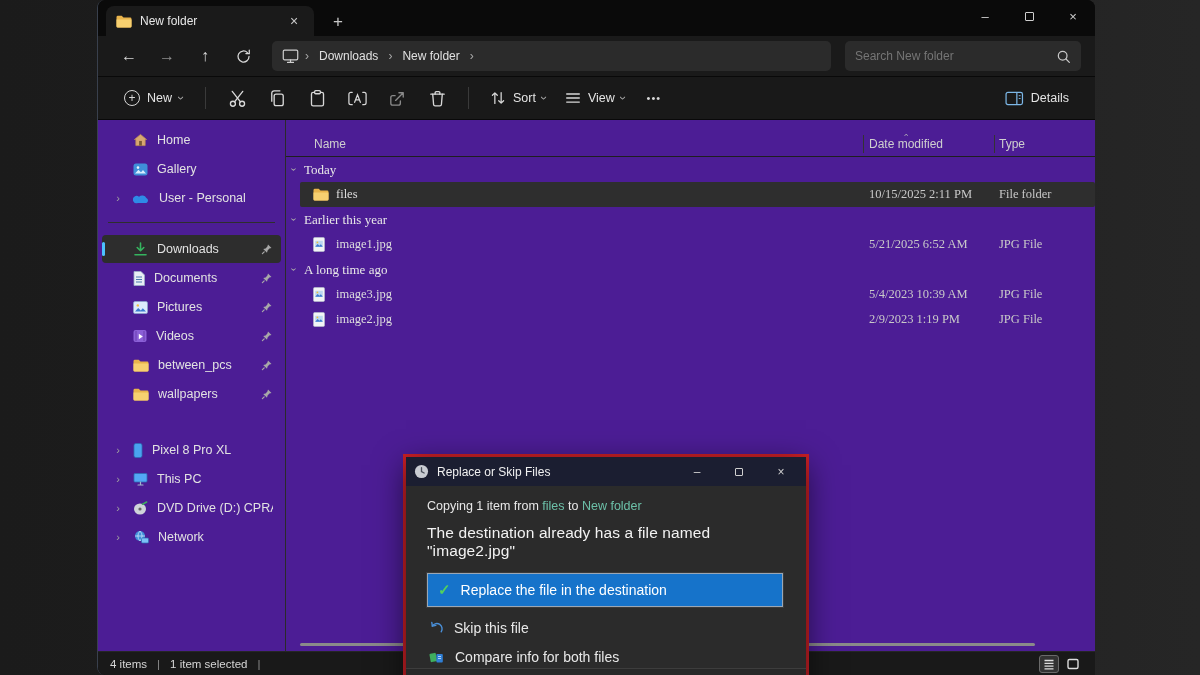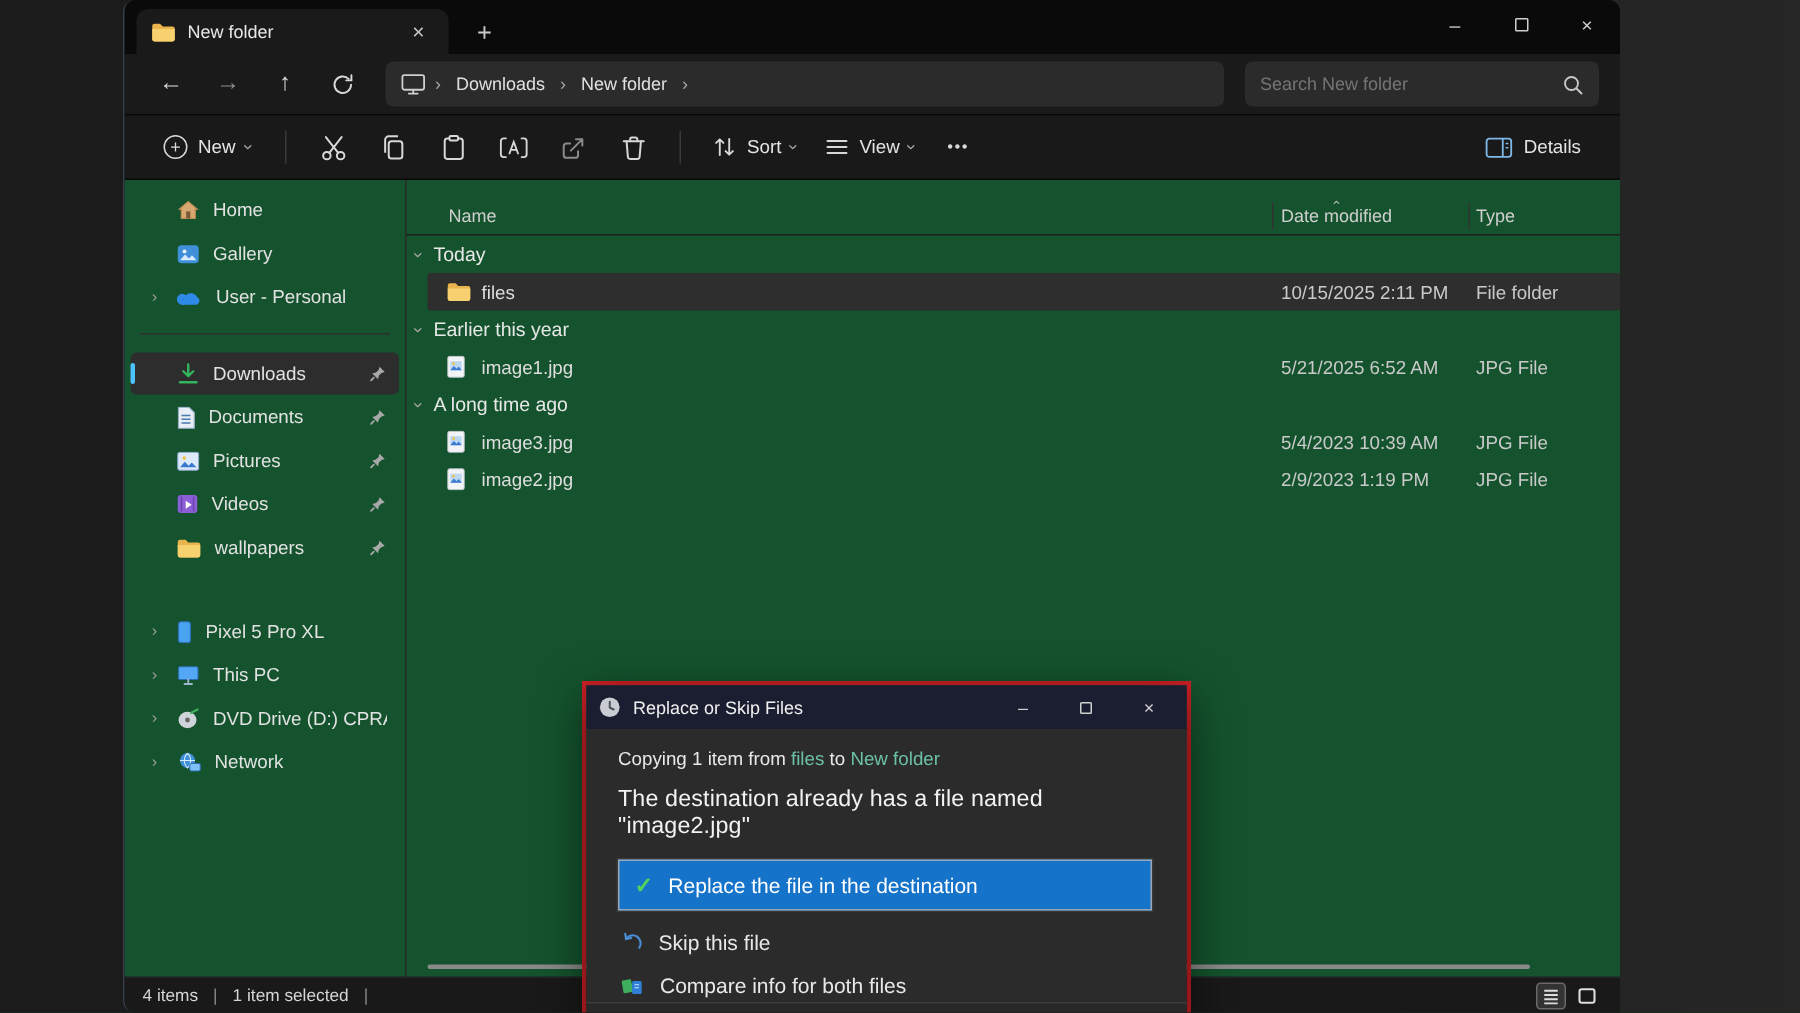--- a/index.html
+++ b/index.html
@@ -1,20 +1,20 @@
 <!DOCTYPE html>
 <html><head>
 <meta charset="utf-8">
 <style>
   * { margin:0; padding:0; box-sizing:border-box; }
   html,body { width:1200px; height:675px; background:#1d1d1d; font-family:"Liberation Sans",sans-serif; overflow:hidden; }
   .screen { position:relative; width:1200px; height:675px; background:linear-gradient(90deg,#1b1b1b 0%,#202020 60%,#262626 100%); }
 
   
-  .window { position:absolute; left:82px; top:0; width:998px; height:675px;
+  .window { position:absolute; left:97px; top:0; width:998px; height:675px;
     background:#101010; border-radius:8px 8px 0 8px; border-left:1px solid #39404d;
     display:flex; flex-direction:column; overflow:hidden; }
 
   
   .titlebar { height:36px; background:#0a0a0a; display:flex; align-items:flex-end; flex:0 0 36px; }
   .tab { width:208px; height:30px; background:#1a1a1a; border-radius:8px 8px 0 0; margin-left:8px;
     display:flex; align-items:center; padding:0 10px; gap:8px; }
   .tab-title { color:#e8e8e8; font-size:12px; flex:1; }
   .tab-close { color:#c8c8c8; font-size:14px; width:20px; height:20px; display:flex; align-items:center; justify-content:center; border-radius:4px; }
   .newtab-btn { color:#c8c8c8; font-size:17px; width:28px; height:28px; display:flex; align-items:center; justify-content:center; margin-left:10px; }
@@ -39,41 +39,41 @@
   .toolbar { height:44px; background:#191919; border-top:1px solid #090909; border-bottom:1px solid #090909;
     display:flex; align-items:center; padding:0 16px; gap:2px; flex:0 0 44px; }
   .tool-new { display:flex; align-items:center; gap:7px; color:#e4e4e4; font-size:12.5px; padding:6px 10px; border-radius:4px; }
   .plus-circ { width:16px; height:16px; border:1.4px solid #d8d8d8; border-radius:50%; display:flex; align-items:center; justify-content:center; color:#d8d8d8; font-size:12px; line-height:1; }
   .tb-sep { width:1px; height:22px; background:#3a3a3a; margin:0 10px; }
   .tool-ic { width:38px; height:32px; display:flex; align-items:center; justify-content:center; border-radius:4px; }
   .tool-lbl { display:flex; align-items:center; gap:6px; color:#e4e4e4; font-size:12.5px; padding:6px 8px; border-radius:4px; }
   .details-btn { margin-left:auto; display:flex; align-items:center; gap:7px; color:#e4e4e4; font-size:12.5px; padding:6px 10px; border-radius:4px; }
 
   
-  .body { flex:1; display:flex; min-height:0; position:relative; background:#14532d; }
+  .body { flex:1; display:flex; min-height:0; position:relative; background:#4c1d95; }
 
   
   .sidebar { width:188px; border-right:1px solid #2a2a2a; padding-top:6px; flex:0 0 188px; }
   .side-item { height:28px; display:flex; align-items:center; gap:9px; padding:0 8px 0 10px; margin:0 4px 1px 4px; border-radius:4px; color:#e2e2e2; font-size:12.5px; position:relative; }
   .side-item .twisty { width:12px; text-align:center; color:#a0a0a0; font-size:11px; flex:0 0 12px; }
   .side-item .lbl { flex:1; white-space:nowrap; overflow:hidden; }
   .side-item.sel { background:#2d2d2d; }
   .side-item.sel::before { content:""; position:absolute; left:0; top:7px; bottom:7px; width:3px; border-radius:2px; background:#4cc2ff; }
   .side-sep { height:1px; background:#2e2e2e; margin:10px 10px 12px 10px; }
   .side-gap { height:27px; }
   .pin { margin-left:auto; flex:0 0 12px; }
 
   
   .main { flex:1; position:relative; display:flex; flex-direction:column; min-width:0;margin-top:12px; }
   .cols { height:25px; display:flex; align-items:center; position:relative; color:#cfcfcf; font-size:12px; border-bottom:1px solid #1f1f1f; }
   .col-name { padding-left:28px; }
   .col-abs { position:absolute; top:0; height:100%; display:flex; align-items:center; }
   .col-line { position:absolute; top:3px; bottom:3px; width:1px; background:#333; }
   .sort-caret { position:absolute; top:-2px; left:46px; color:#bbb; font-size:9px; transform:rotate(-90deg); }
-  .rows { position:relative; }
+  .rows { position:relative;font-family:Liberation Serif, serif; }
   .grp { height:25px; display:flex; align-items:center; gap:8px; padding-left:6px; color:#e8e8e8; font-size:13px; }
   .frow { height:25px; display:flex; align-items:center; position:relative; color:#dedede; font-size:12.5px; }
   .frow .fic { position:absolute; left:27px; display:flex; }
   .frow .fname { padding-left:50px; }
   .frow .fdate, .frow .ftype { position:absolute; color:#c9c9c9; }
   .frow .fdate { left:583px; }
   .frow .ftype { left:713px; }
   .frow.sel { background:#2e2e2e; margin-left:14px; border-radius:2px; }
   .frow.sel .fic { left:13px; }
   .frow.sel .fname { padding-left:36px; }
@@ -452,34 +452,44 @@
           <span class="lbl">Videos</span>
           <svg class="ic pin" width="12" height="12">
               <use href="#s-pin"></use>
             </svg>
         </div>
         <div class="side-item">
           <span class="twisty"></span>
           <svg class="ic" width="16" height="13">
               <use href="#s-folder"></use>
             </svg>
+          <span class="lbl">between_pcs</span>
+          <svg class="ic pin" width="12" height="12">
+              <use href="#s-pin"></use>
+            </svg>
+        </div>
+        <div class="side-item">
+          <span class="twisty"></span>
+          <svg class="ic" width="16" height="13">
+              <use href="#s-folder"></use>
+            </svg>
           <span class="lbl">wallpapers</span>
           <svg class="ic pin" width="12" height="12">
               <use href="#s-pin"></use>
             </svg>
         </div>
 
         <div class="side-gap"></div>
 
         <div class="side-item">
           <span class="twisty chev">›</span>
           <svg class="ic" width="10" height="15">
               <use href="#s-phone"></use>
             </svg>
-          <span class="lbl">Pixel 5 Pro XL</span>
+          <span class="lbl">Pixel 8 Pro XL</span>
         </div>
         <div class="side-item">
           <span class="twisty chev">›</span>
           <svg class="ic" width="15" height="14">
               <use href="#s-desktop"></use>
             </svg>
           <span class="lbl">This PC</span>
         </div>
         <div class="side-item">
           <span class="twisty chev">›</span>

